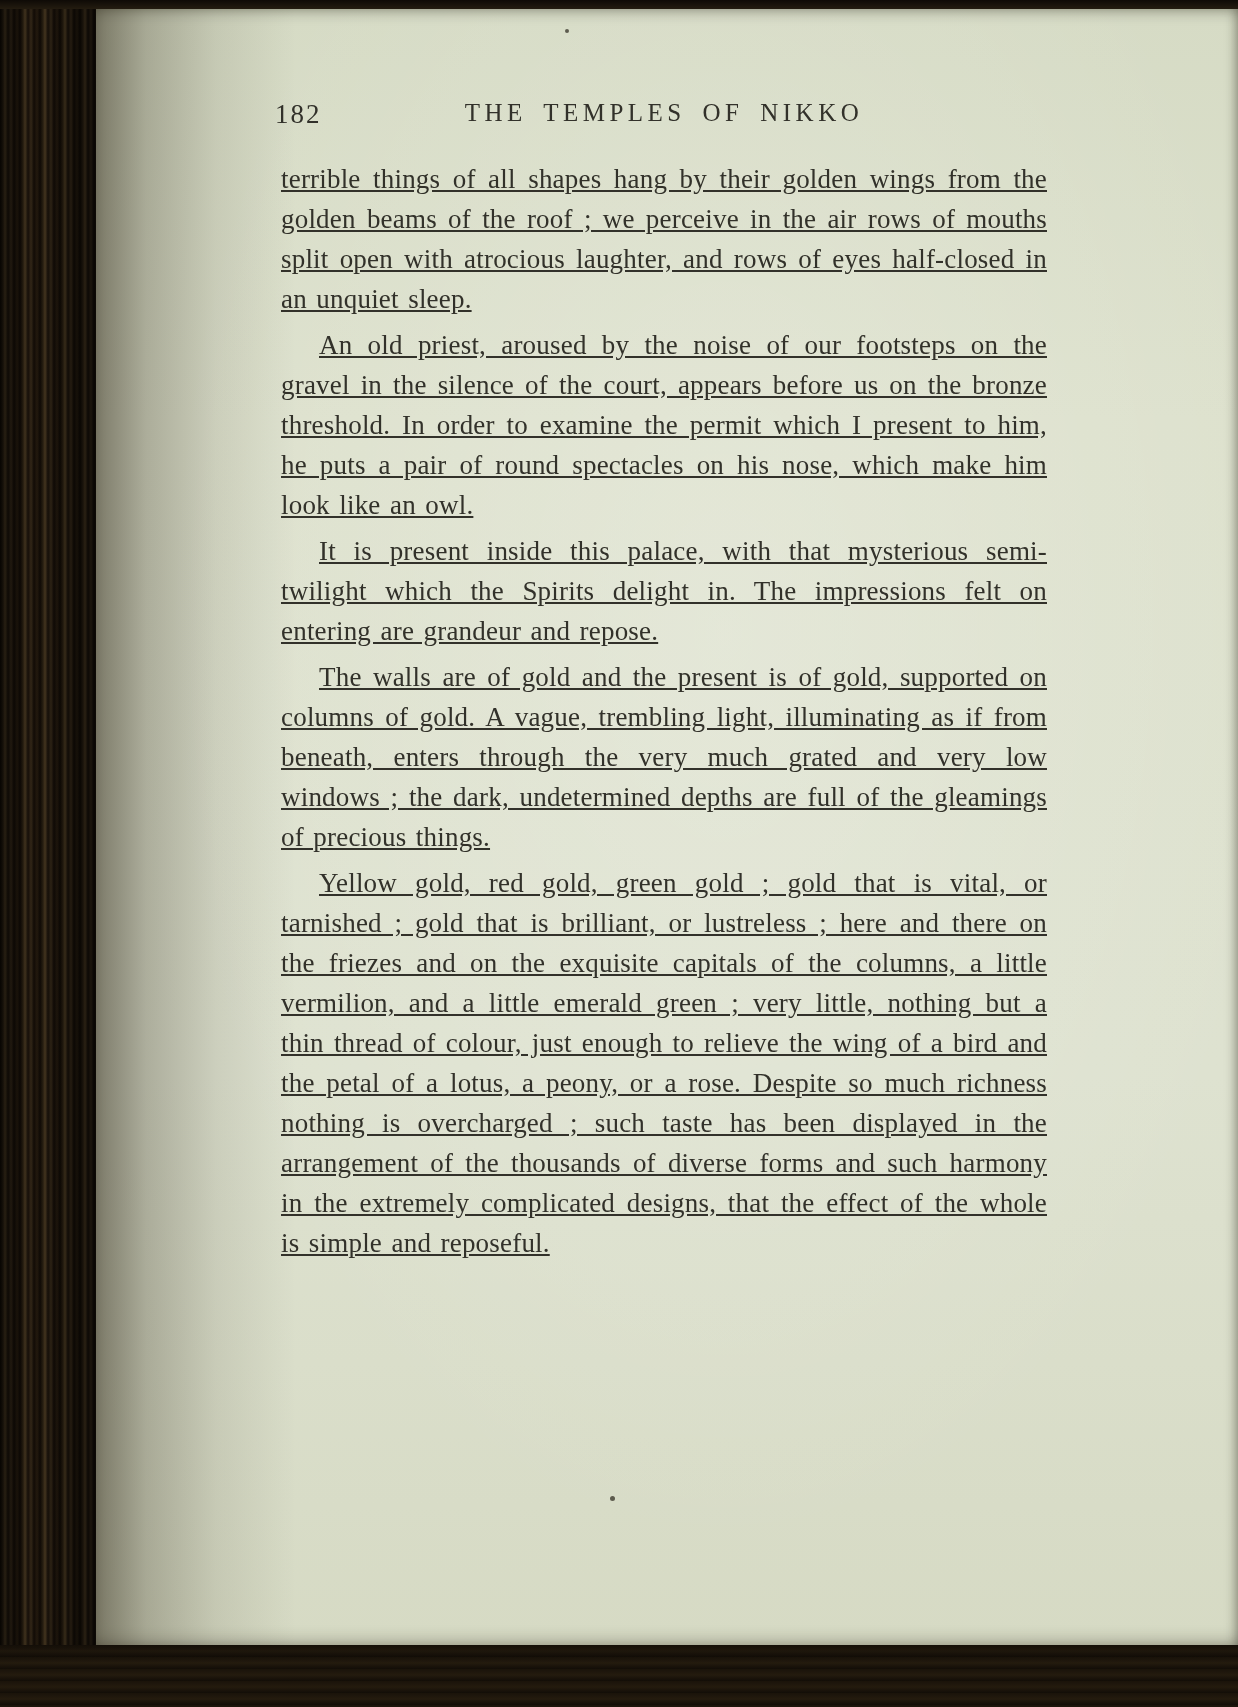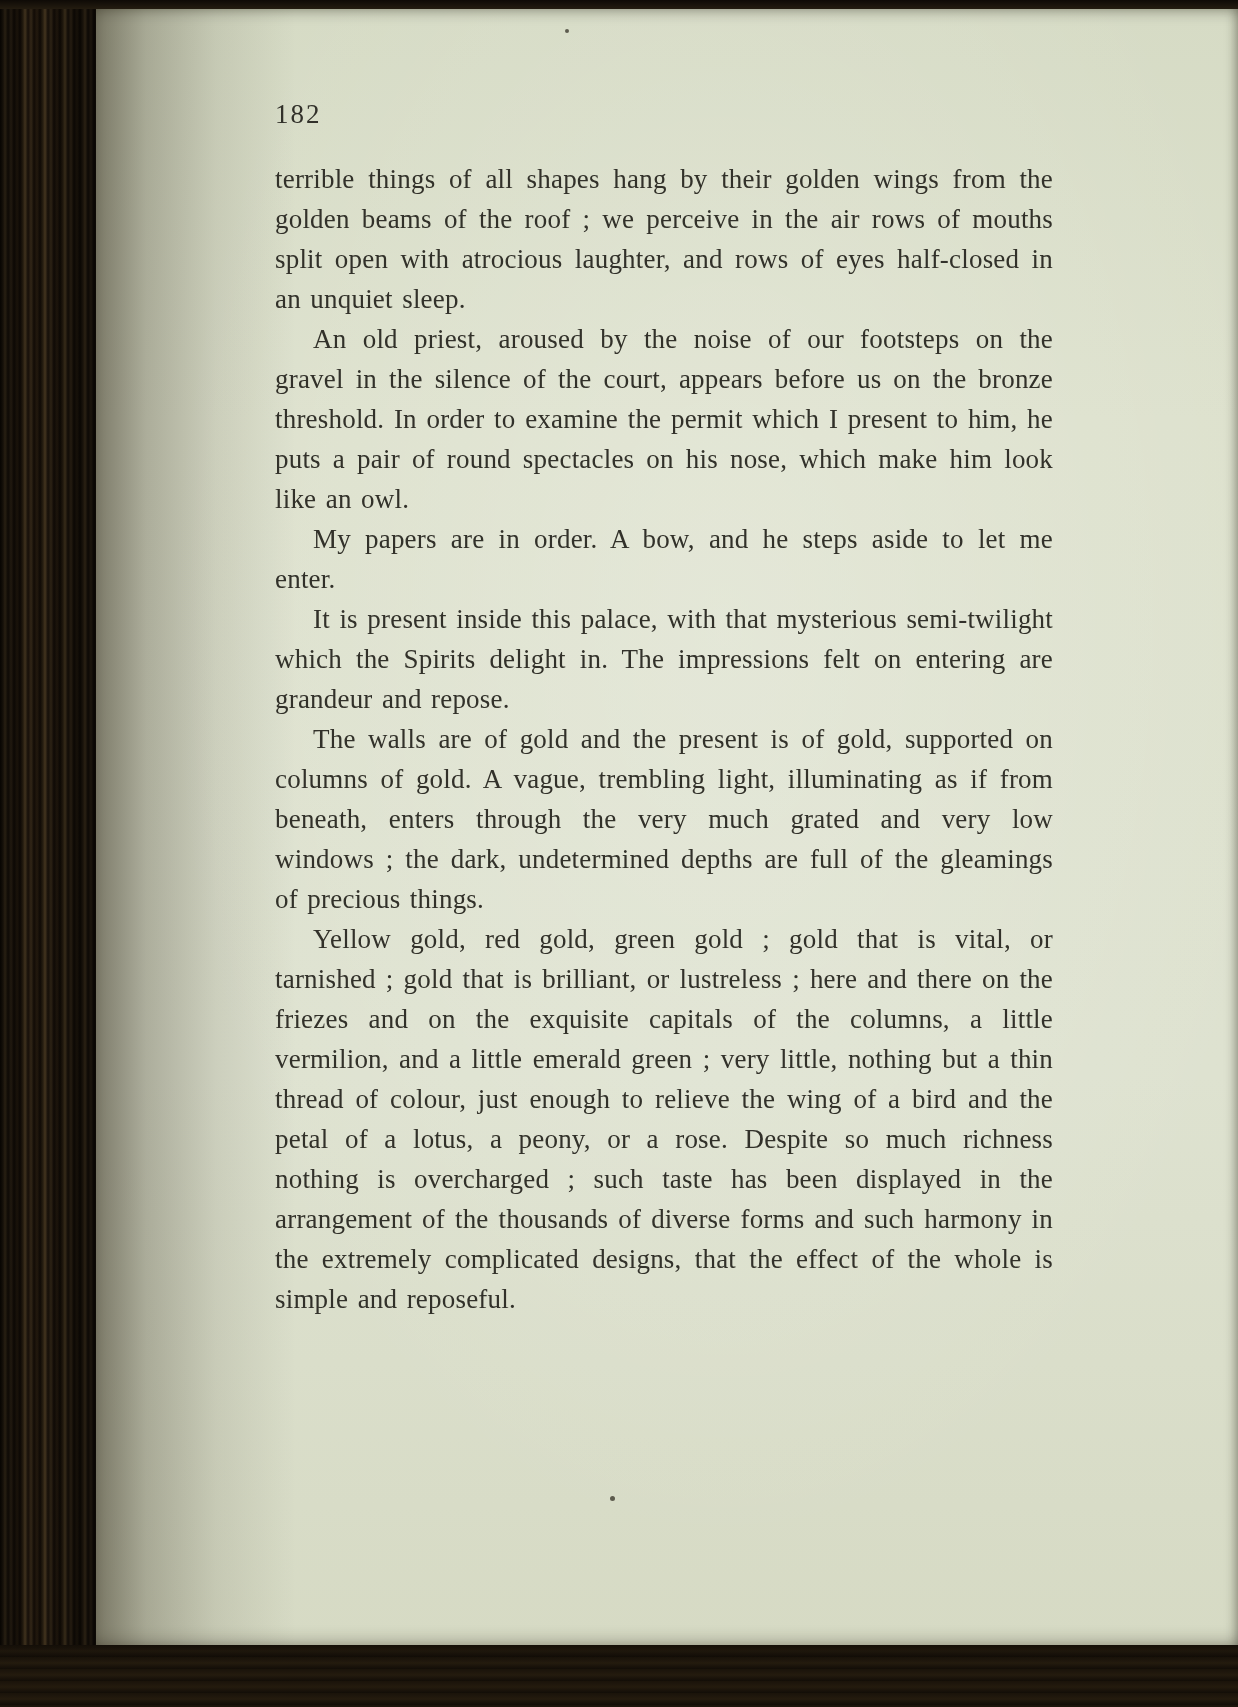--- a/index.html
+++ b/index.html
@@ -93,22 +93,23 @@
   }
   .body-text {
     margin-top: 24px;
     font-size: 27px;
     line-height: 40px;
     text-align: justify;
     word-spacing: 2.5px;
     letter-spacing: 0.2px;
   }
   .para {
-    margin: 0;
+    margin: 6px;
     text-indent: 0;
+    text-decoration: underline;
   }
   .para.indent {
     text-indent: 38px;
   }
   .speck {
     position: absolute;
     background: rgba(40,35,25,0.7);
     border-radius: 50%;
     z-index: 3;
   }
@@ -120,28 +121,28 @@
 
 <div class="scan">
   <div class="page-stack"></div>
   <div class="edge-top"></div>
 
   <div class="paper">
     <div class="gutter-shadow"></div>
     <div class="content">
       <header class="running-head">
         <span class="pagenum">182</span>
+        <span class="title">THE TEMPLES OF NIKKO</span>
       </header>
       <div class="body-text">
 
           <p class="para">terrible things of all shapes hang by their golden wings from the golden beams of the roof ; we perceive in the air rows of mouths split open with atrocious laughter, and rows of eyes half-closed in an unquiet sleep.</p>
 
           <p class="para indent">An old priest, aroused by the noise of our footsteps on the gravel in the silence of the court, appears before us on the bronze threshold. In order to examine the permit which I present to him, he puts a pair of round spectacles on his nose, which make him look like an owl.</p>
 
-          <p class="para indent">My papers are in order. A bow, and he steps aside to let me enter.</p>
 
           <p class="para indent">It is present inside this palace, with that mysterious semi-twilight which the Spirits delight in. The impressions felt on entering are grandeur and repose.</p>
 
           <p class="para indent">The walls are of gold and the present is of gold, supported on columns of gold. A vague, trembling light, illuminating as if from beneath, enters through the very much grated and very low windows ; the dark, undetermined depths are full of the gleamings of precious things.</p>
 
           <p class="para indent">Yellow gold, red gold, green gold ; gold that is vital, or tarnished ; gold that is brilliant, or lustreless ; here and there on the friezes and on the exquisite capitals of the columns, a little vermilion, and a little emerald green ; very little, nothing but a thin thread of colour, just enough to relieve the wing of a bird and the petal of a lotus, a peony, or a rose. Despite so much richness nothing is overcharged ; such taste has been displayed in the arrangement of the thousands of diverse forms and such harmony in the extremely complicated designs, that the effect of the whole is simple and reposeful.</p>
         </div>
     </div>
   </div>
 

